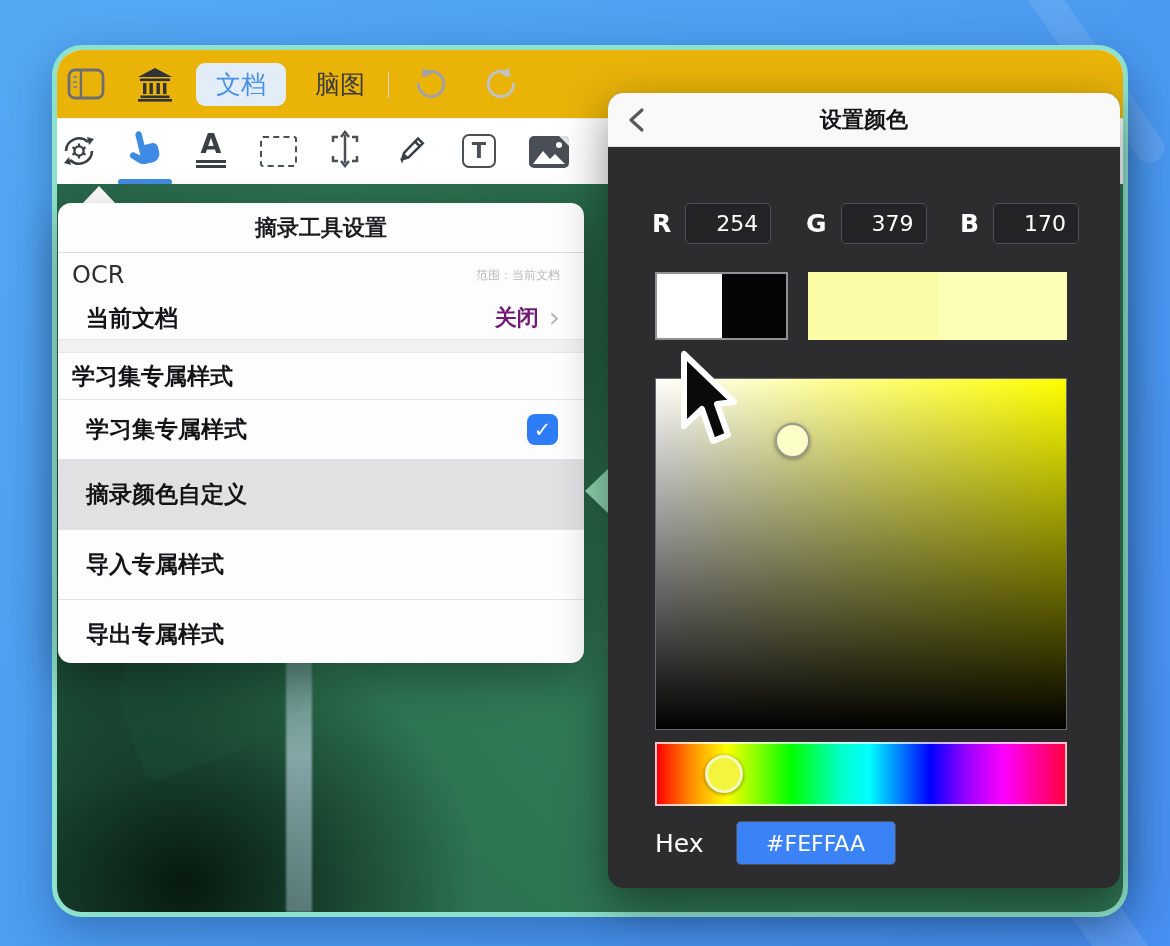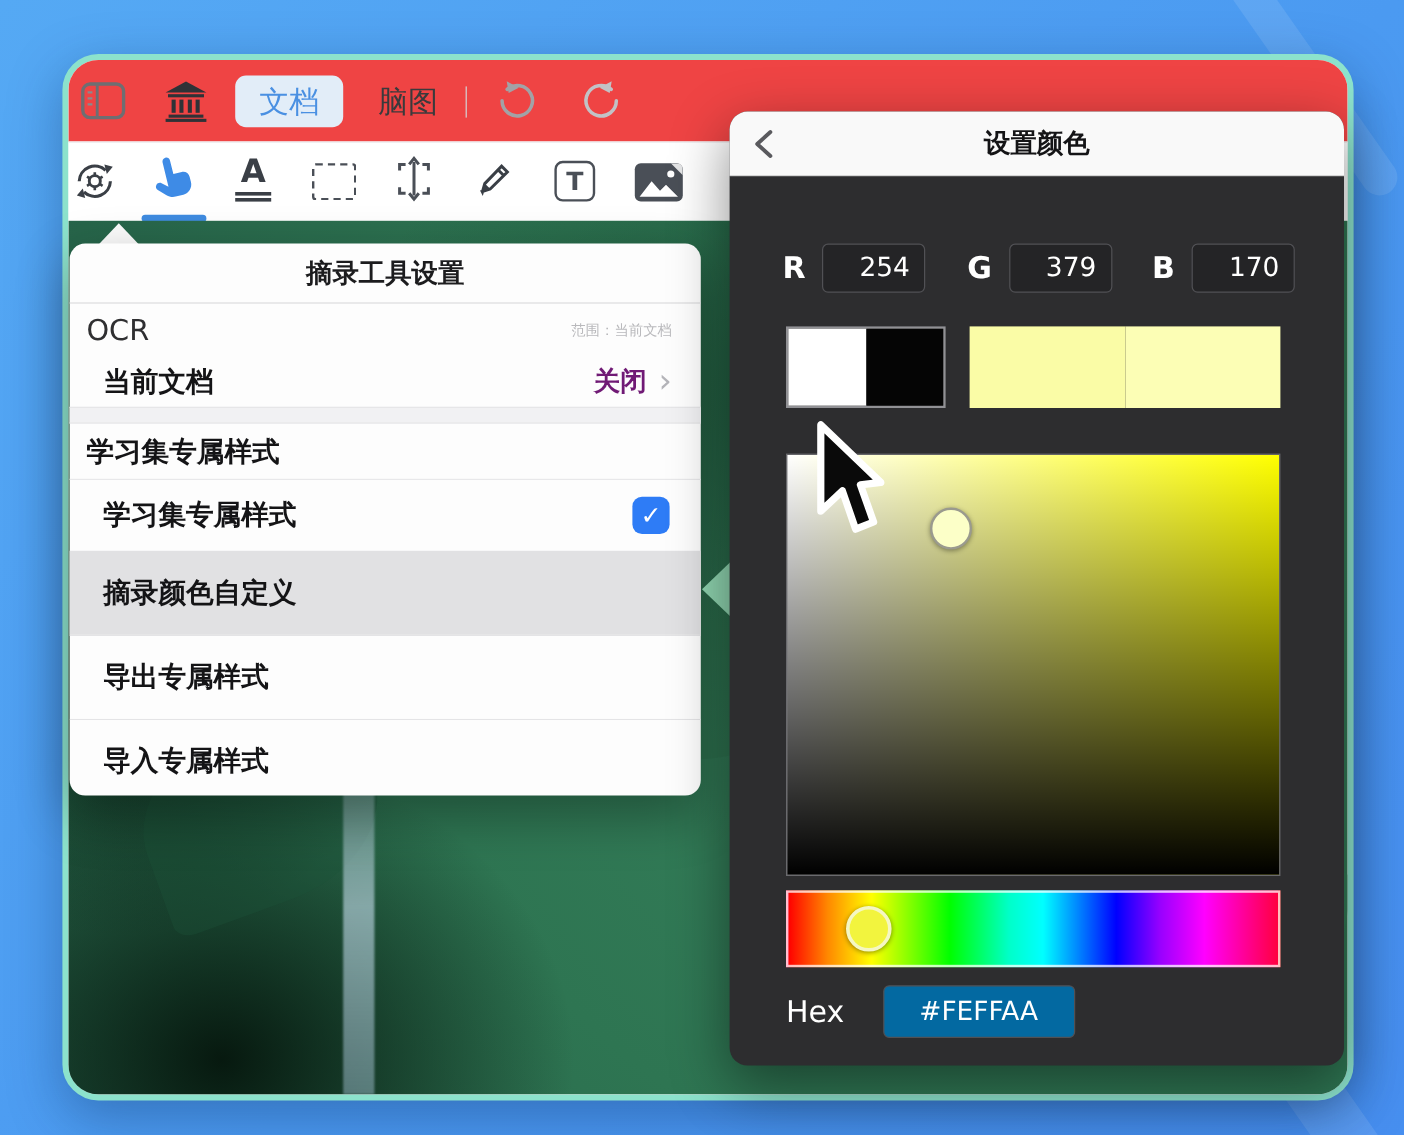--- a/index.html
+++ b/index.html
@@ -8,21 +8,21 @@
 
   .stage { position:relative; width:1170px; height:946px;
            background:linear-gradient(135deg,#55a9f4 0%,#4b9af1 55%,#478ff0 100%); }
   .streak { position:absolute; background:rgba(255,255,255,.10); transform:rotate(-35deg); border-radius:20px; }
 
   
   .app-window { position:absolute; left:52px; top:45px; width:1076px; height:872px;
     background:#ffffff; border:5px solid #8ce2cc; border-radius:30px;
     box-shadow:0 14px 44px rgba(10,40,90,.35); overflow:hidden; }
 
-  .toolbar1 { position:absolute; left:0; top:0; width:100%; height:68px; background:#ef4444; }
+  .toolbar1 { position:absolute; left:0; top:0; width:100%; height:68px; background:#eab308; }
   .toolbar2 { position:absolute; left:0; top:68px; width:100%; height:66px; background:#fff;
               border-top:1px solid #ececee; }
   .tb-item { position:absolute; display:flex; align-items:center; justify-content:center; }
 
   .tab { position:absolute; top:13px; height:43px; padding:0 20px; display:flex; align-items:center;
          font-size:25px; border-radius:9px; }
   .tab.active { background:#e2edf8; color:#4a90e2; }
   .tab.inactive { color:#3a3a3c;text-align:center; }
   .tb-divider { position:absolute; top:22px; width:1px; height:26px; background:#d4d4d6; }
 
@@ -104,21 +104,21 @@
 
   .hue-bar { position:absolute; left:47px; top:595px; width:412px; height:64px;
     border:2px solid rgba(255,255,255,.75);
     background:linear-gradient(to right,#ff0000 0%,#ff8800 8%,#ffff00 17%,#00ff00 33%,
                #00ffc8 45%,#00ffff 52%,#0000ff 67%,#9900ff 76%,#ff00ff 85%,#ff0040 100%); }
   .hue-picker { position:absolute; left:97px; top:608px; width:38px; height:38px; border-radius:50%;
     background:#f2f43e; border:3px solid #f5f7c2; box-shadow:0 1px 4px rgba(0,0,0,.45); }
 
   .hex-row { position:absolute; left:47px; top:674px; display:flex; align-items:center; gap:32px; }
   .hex-row .hlabel { color:#fff; font-size:25px; }
-  .hex-row .hfield { width:160px; height:44px; background:#0369a1; border:1px solid #515155;
+  .hex-row .hfield { width:160px; height:44px; background:#3b82f6; border:1px solid #515155;
     border-radius:5px; color:#fff; font-size:22px; display:flex; align-items:center; justify-content:center; }
 
   .cursor { position:absolute; left:676px; top:350px; width:62px; height:100px; z-index:50; }
 
   svg { display:block; }
 </style>
 </head>
 <body>
 
 <div class="stage">
@@ -297,25 +297,25 @@
       <span class="checkbox">
         <span>✓</span>
       </span>
     </div>
 
     <div class="prow row-colorcustom">
       <span class="lbl">摘录颜色自定义</span>
     </div>
 
     <div class="prow row-plain">
+      <span class="lbl">导入专属样式</span>
+    </div>
+
+    <div class="prow row-plain">
       <span class="lbl">导出专属样式</span>
-    </div>
-
-    <div class="prow row-plain">
-      <span class="lbl">导入专属样式</span>
     </div>
   </div>
 
   <div class="mint-arrow"></div>
 
   <div class="color-panel">
     <div class="cp-header">
       <span class="cp-back">
         <svg width="26" height="28" viewBox="0 0 26 28">
           <polyline points="18,4 7,14 18,24" fill="none" stroke="#5a5a5e" stroke-width="3.2" stroke-linecap="round" stroke-linejoin="round"></polyline>

